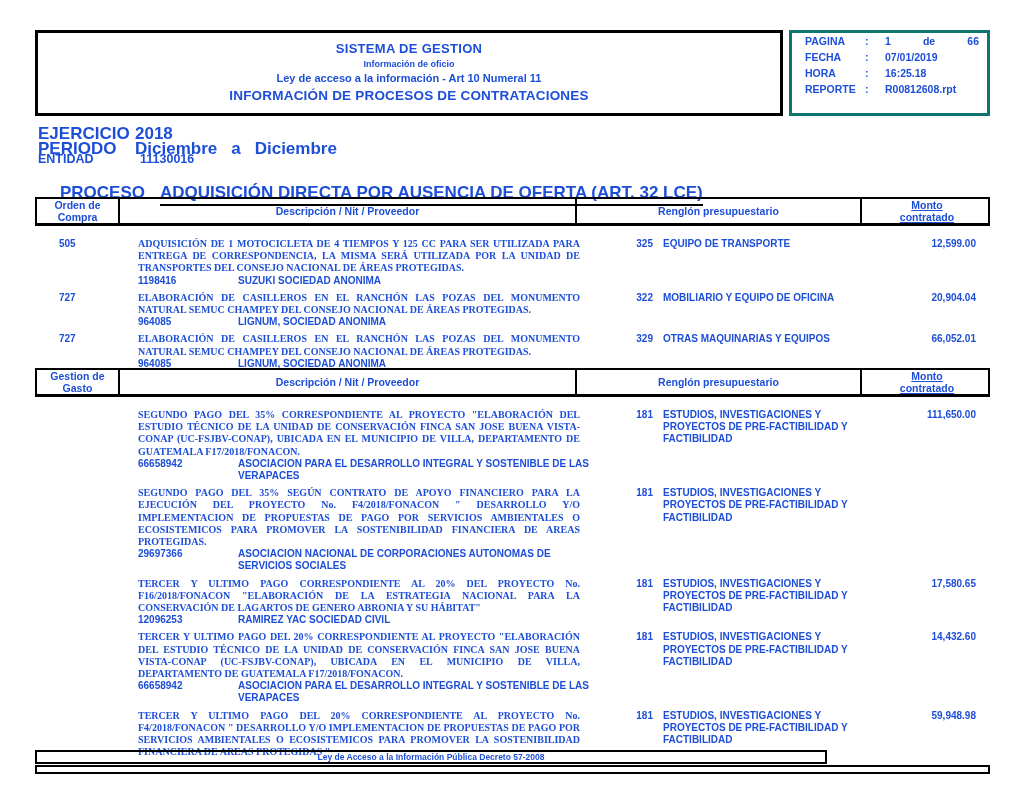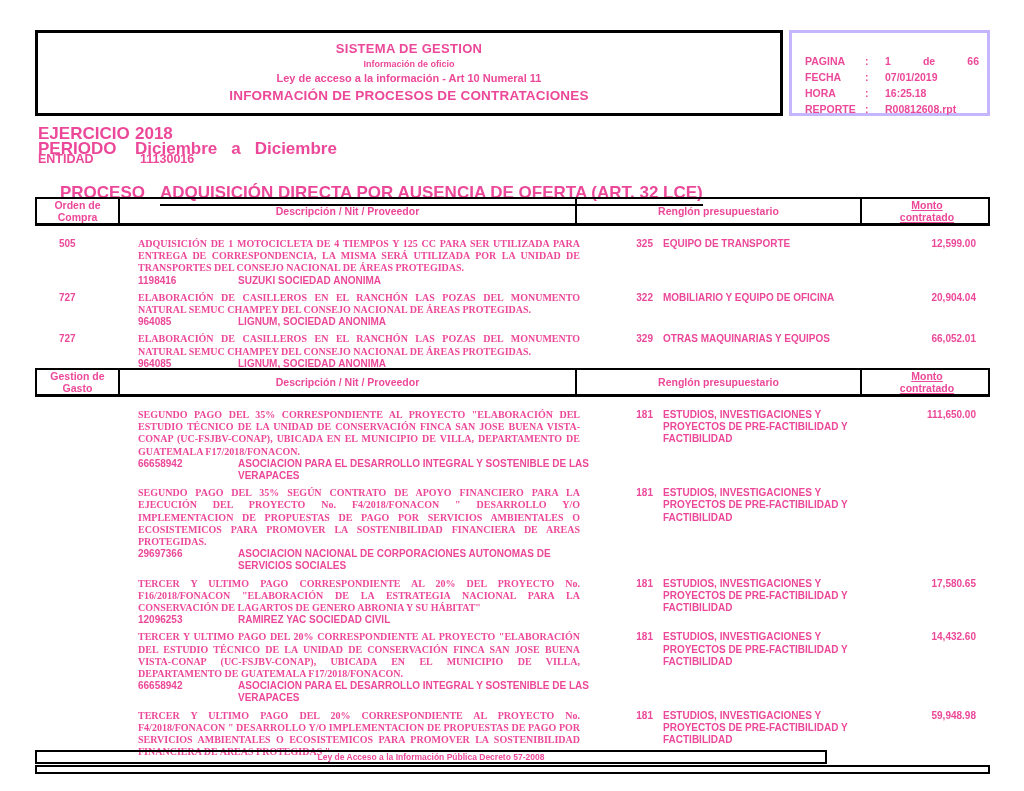--- a/index.html
+++ b/index.html
@@ -1,33 +1,33 @@
 <!DOCTYPE html>
 <html><head>
 <meta charset="utf-8">
 <style>
   html,body { margin:0; padding:0; background:#e8e8e8; }
   .page {
     position:relative; width:1024px; height:791px; background:#ffffff;
-    font-family:"Liberation Sans", sans-serif; font-weight:bold; color:#ec4899;
+    font-family:"Liberation Sans", sans-serif; font-weight:bold; color:#1d4ed8;
     overflow:hidden; margin:0 auto;
   }
   
   .title-box {
     position:absolute; left:35px; top:30px; width:748px; height:86px;
     border:3px solid #000; box-sizing:border-box; text-align:center; padding-top:8px;
   }
   .title-main { font-size:13px; letter-spacing:.3px; }
   .title-sub1 { font-size:9px;  margin-top:3px; }
   .title-sub2 { font-size:11px; margin-top:3px; }
   .title-sub3 { font-size:13.5px; margin-top:4px; letter-spacing:.2px; }
 
   .meta-box {
     position:absolute; left:789px; top:30px; width:201px; height:86px;
-    border:3px solid #c4b5fd; box-sizing:border-box; padding:20px 8px 0 13px; font-size:10.5px;
+    border:3px solid #0f766e; box-sizing:border-box; padding:0 8px 0 13px; font-size:10.5px;
   }
   .meta-row { display:flex; line-height:16px; }
   .meta-label { width:60px; }
   .meta-colon { width:20px; }
   .meta-value { flex:1; }
   .pagina-parts { display:flex; width:112px; justify-content:space-between; }
 
   
   .info-line { position:absolute; display:flex; font-size:17px; }
   .il-label { display:inline-block; }

